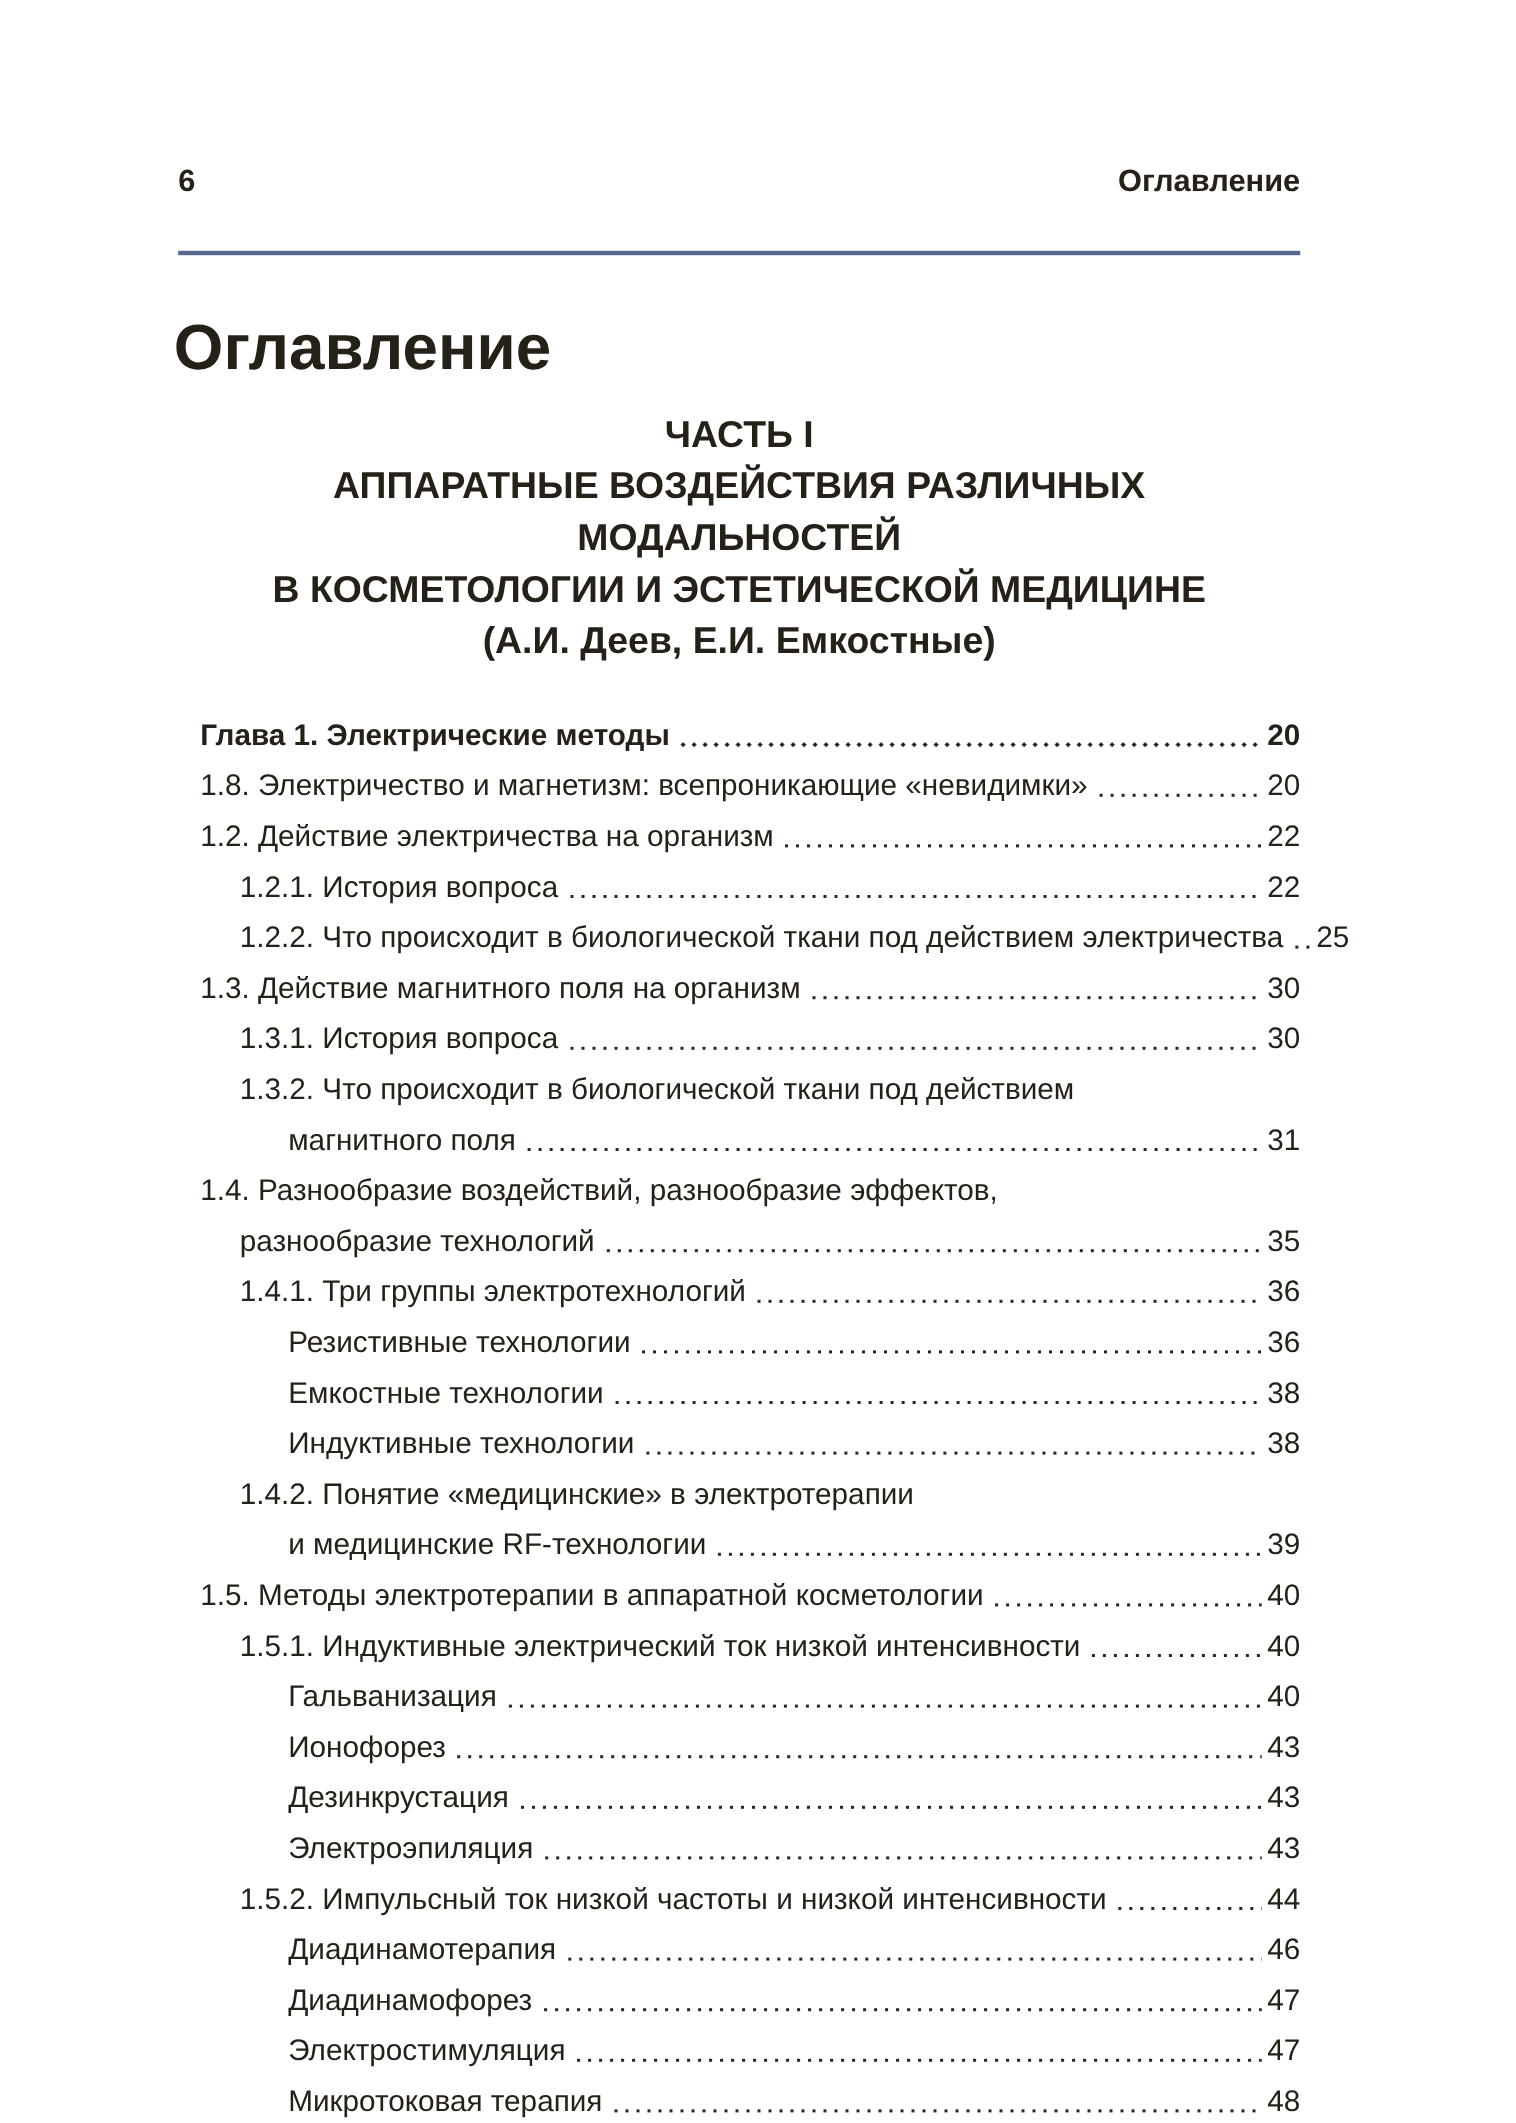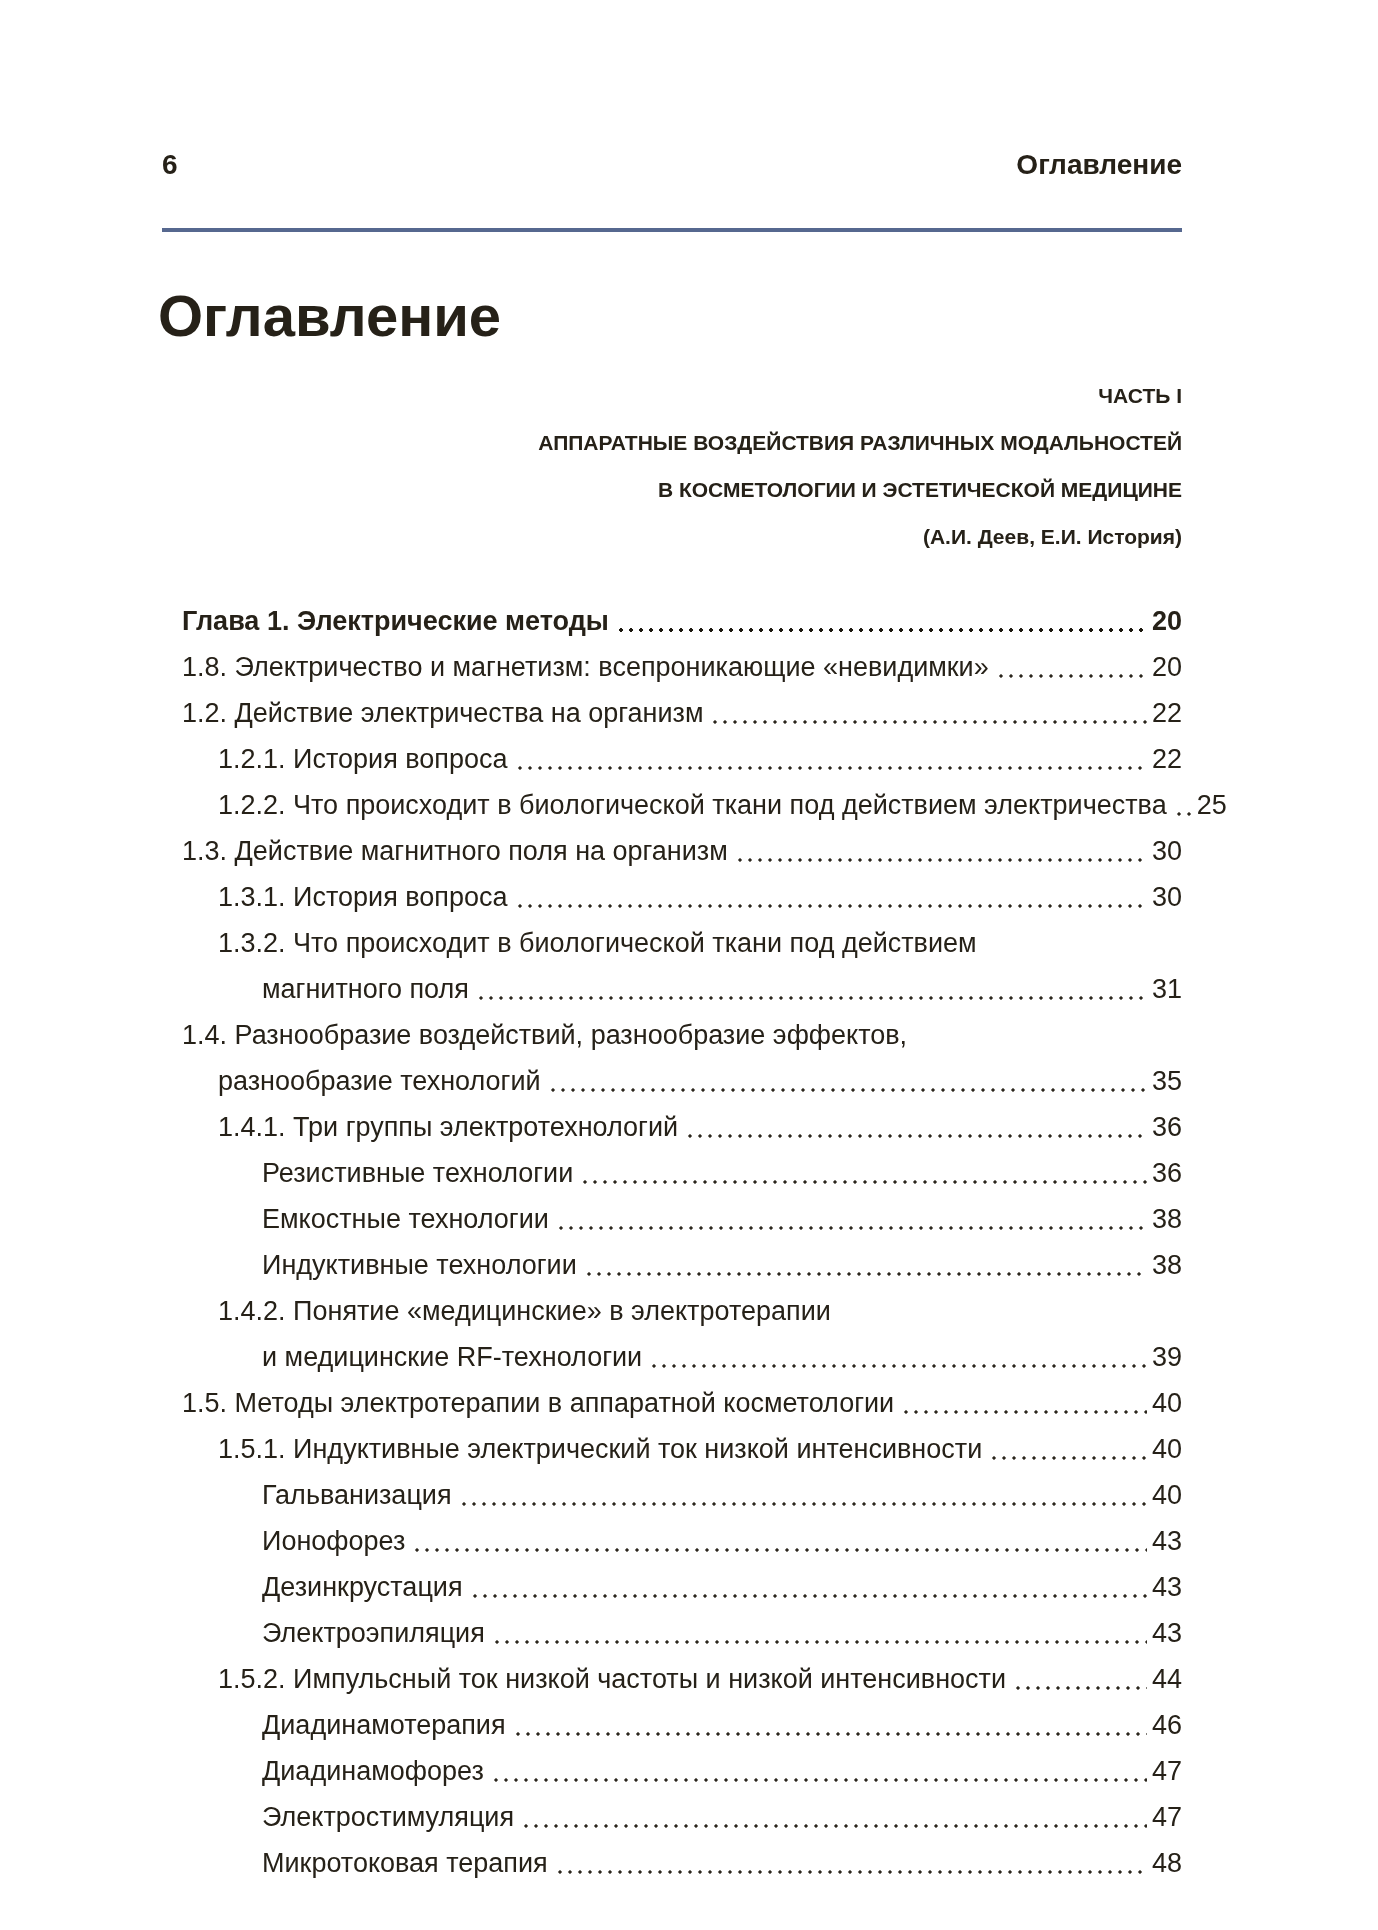--- a/index.html
+++ b/index.html
@@ -24,22 +24,22 @@
     margin-top:48px;height:4px;background:#56688f;border:0;
   }
   
   .doc-title{
     margin:52px 0 0 -4px;
     font-size:58px;line-height:64px;font-weight:700;
     letter-spacing:0px;
   }
   
   .part{
-    margin-top:24px;text-align:right;
-    font-size:21px;font-weight:700;line-height:47px;
+    margin-top:24px;text-align:center;
+    font-size:34px;font-weight:700;line-height:47px;
   }
   
   .toc{
     margin-top:38px;
     font-size:27px;
   }
   .row{
     display:flex;align-items:flex-end;
     height:46px;line-height:46px;
     white-space:nowrap;
@@ -73,21 +73,21 @@
   </div>
 
   <div class="rule"></div>
 
   <h1 class="doc-title">Оглавление</h1>
 
   <div class="part">
     <div>ЧАСТЬ I</div>
     <div>АППАРАТНЫЕ ВОЗДЕЙСТВИЯ РАЗЛИЧНЫХ МОДАЛЬНОСТЕЙ</div>
     <div>В КОСМЕТОЛОГИИ И ЭСТЕТИЧЕСКОЙ МЕДИЦИНЕ</div>
-    <div>(А.И. Деев, Е.И. История)</div>
+    <div>(А.И. Деев, Е.И. Емкостные)</div>
   </div>
 
   <div class="toc" id="toc">
       <div class="row lvl0 bold">
         <span class="t">Глава 1. Электрические методы</span>
         <span class="leader"></span>
         <span class="pg">20</span>
       </div>
       <div class="row lvl0">
         <span class="t">1.8. Электричество и магнетизм: всепроникающие «невидимки»</span>

